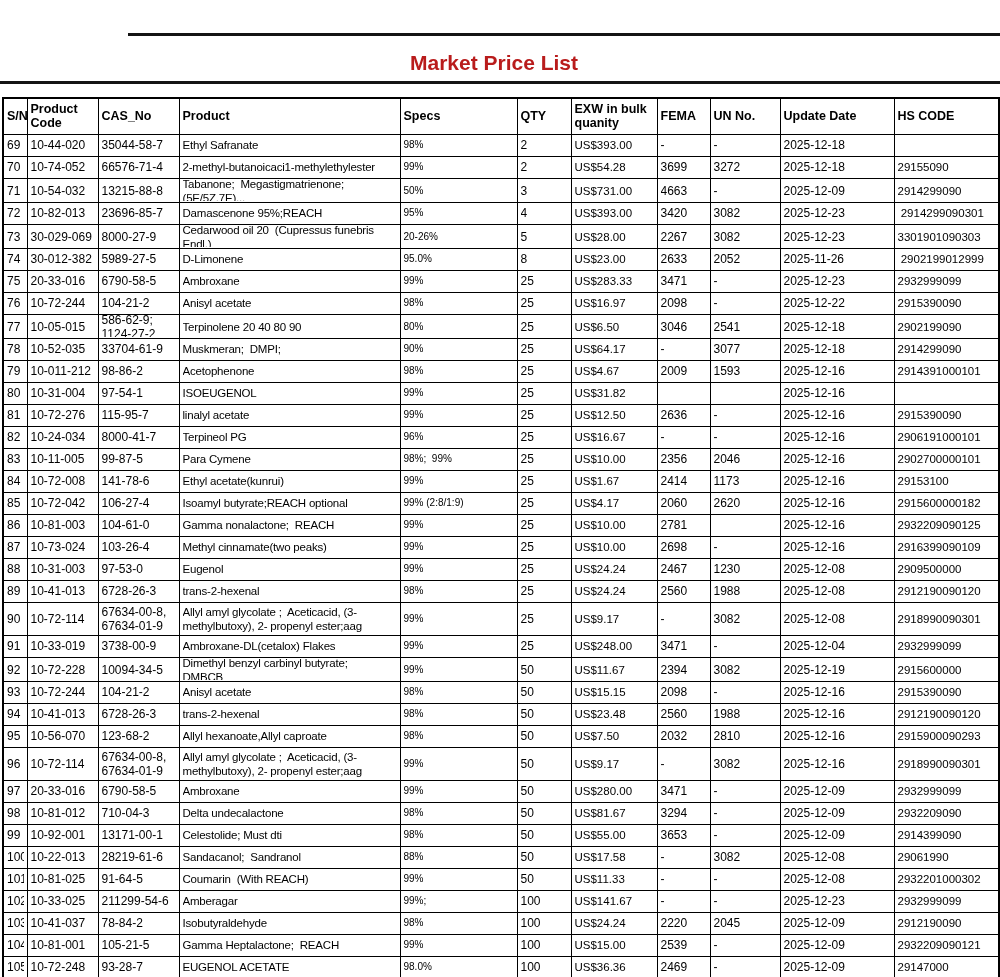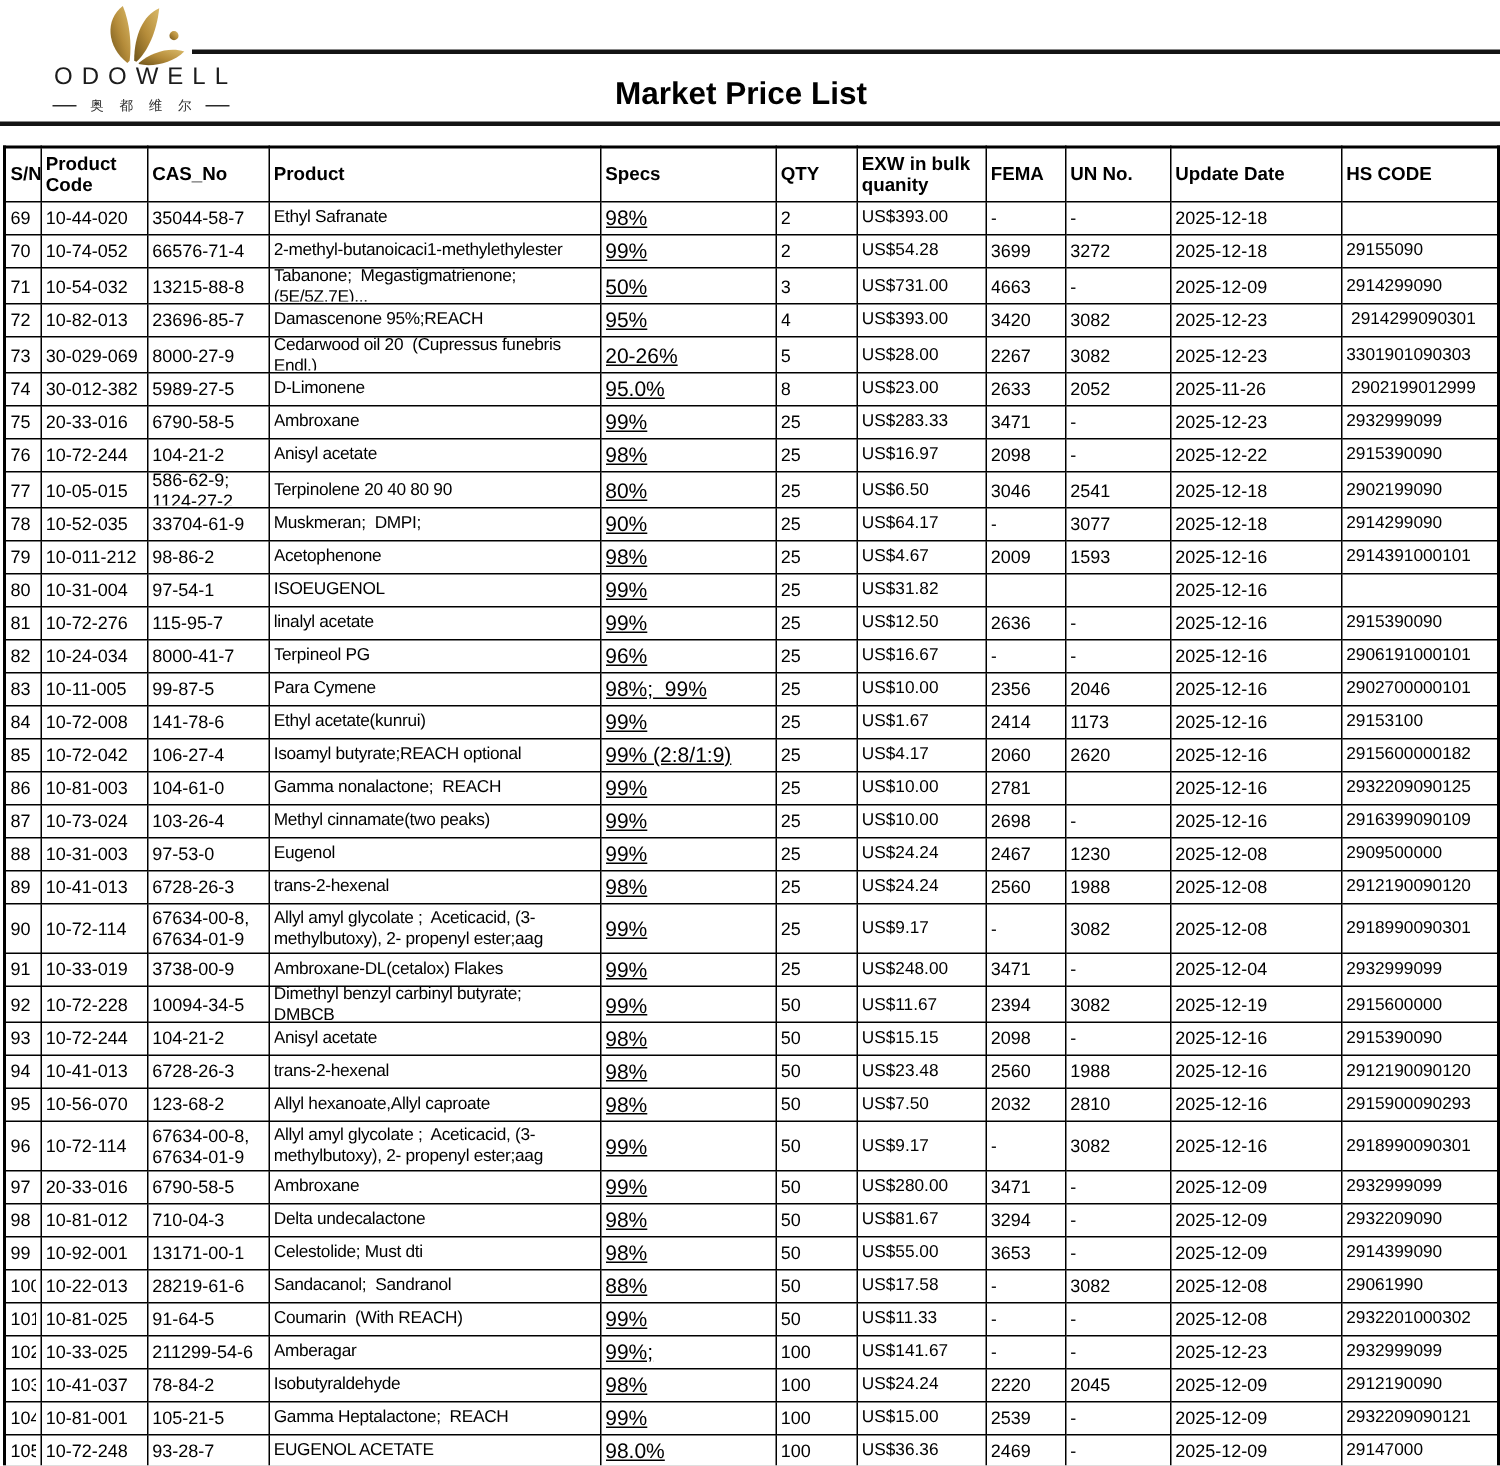--- a/index.html
+++ b/index.html
@@ -11,71 +11,50 @@
   .brand { position:absolute; left:24px; top:1px; width:140px; text-align:center; }
   .brand svg { display:block; margin:0 auto; }
   .brand-name { font-size:16px; letter-spacing:6px; color:#1c1c1c; margin-top:-2px; padding-left:6px; }
   .brand-cn { display:flex; align-items:center; justify-content:center; gap:5px; margin-top:3px; }
   .brand-cn .zh { font-size:9px; letter-spacing:4px; color:#2a2a2a; padding-left:4px; white-space:nowrap; }
   .brand-cn .dash { width:16px; height:1.5px; background:#2a2a2a; }
 
   .rule-right { position:absolute; left:128px; right:0; top:33px; height:2.5px; background:#141414; }
   .rule-full  { position:absolute; left:0; right:0; top:81px; height:3px; background:#141414; }
   .page-title { position:absolute; left:0; right:12px; top:51px; margin:0; text-align:center;
-                font-size:21px; font-weight:700; color:#000000; }
+                font-size:21px; font-weight:700; color:#b91c1c; }
 
   
   table.price { position:absolute; top:97px; left:2px; width:996px;
                 border-collapse:collapse; table-layout:fixed;
                 border:2px solid #000; }
   th, td { border:1px solid #000; padding:0 3px; vertical-align:middle; overflow:hidden; }
   thead tr { height:36px; }
   th { font-size:12.5px; font-weight:700; text-align:left; line-height:1.15; }
   td { font-size:12px; }
   td.col-product { font-size:11.5px; letter-spacing:-0.2px; }
-  td.col-specs   { font-size:14px;text-decoration:underline; }
+  td.col-specs   { font-size:10px; }
   td.col-hs, td.col-exw { font-size:11.5px; }
 
   tr.rsz-n { height:22px;padding-left:28px; }
   tr.rsz-c { height:24px; }
   tr.rsz-t { height:33px;padding-left:36px; }
 
   .cw { display:flex; flex-direction:column; justify-content:center; overflow:hidden; }
   tr.rsz-n .cw { height:20px; }
   tr.rsz-c .cw { height:22px; justify-content:center; padding-top:2px; }
   tr.rsz-t .cw { height:31px; justify-content:center; }
   .ln { line-height:14px; white-space:pre; }
   tr.rsz-c .ln, tr.rsz-t .ln { line-height:14px; }
 </style>
 </head>
 <body>
 
 <div class="page">
 
-  <div class="brand">
-    <svg width="76" height="44" viewBox="0 0 100 58" aria-hidden="true">
-      <defs>
-        <linearGradient id="gold" x1="0" y1="1" x2="1" y2="0">
-          <stop offset="0" stop-color="#6f541a"></stop>
-          <stop offset="0.5" stop-color="#b58c3a"></stop>
-          <stop offset="1" stop-color="#d9b968"></stop>
-        </linearGradient>
-      </defs>
-      <path d="M38 54 C20 40 18 16 34 4 C40 18 42 38 40 52 Z" fill="url(#gold)"></path>
-      <path d="M44 52 C44 30 52 12 66 6 C64 26 56 44 46 53 Z" fill="url(#gold)"></path>
-      <path d="M48 54 C60 44 76 40 88 44 C78 54 60 58 48 55 Z" fill="url(#gold)"></path>
-      <circle cx="79" cy="30" r="4" fill="url(#gold)"></circle>
-    </svg>
-    <div class="brand-name">ODOWELL</div>
-    <div class="brand-cn">
-      <span class="dash"></span>
-      <span class="zh">奥 都 维 尔</span>
-      <span class="dash"></span>
-    </div>
-  </div>
 
   <div class="rule-right"></div>
   <h1 class="page-title">Market Price List</h1>
   <div class="rule-full"></div>
 
   <table class="price">
     <colgroup>
       <col style="width:24px">
         <col style="width:71px">
         <col style="width:81px">

